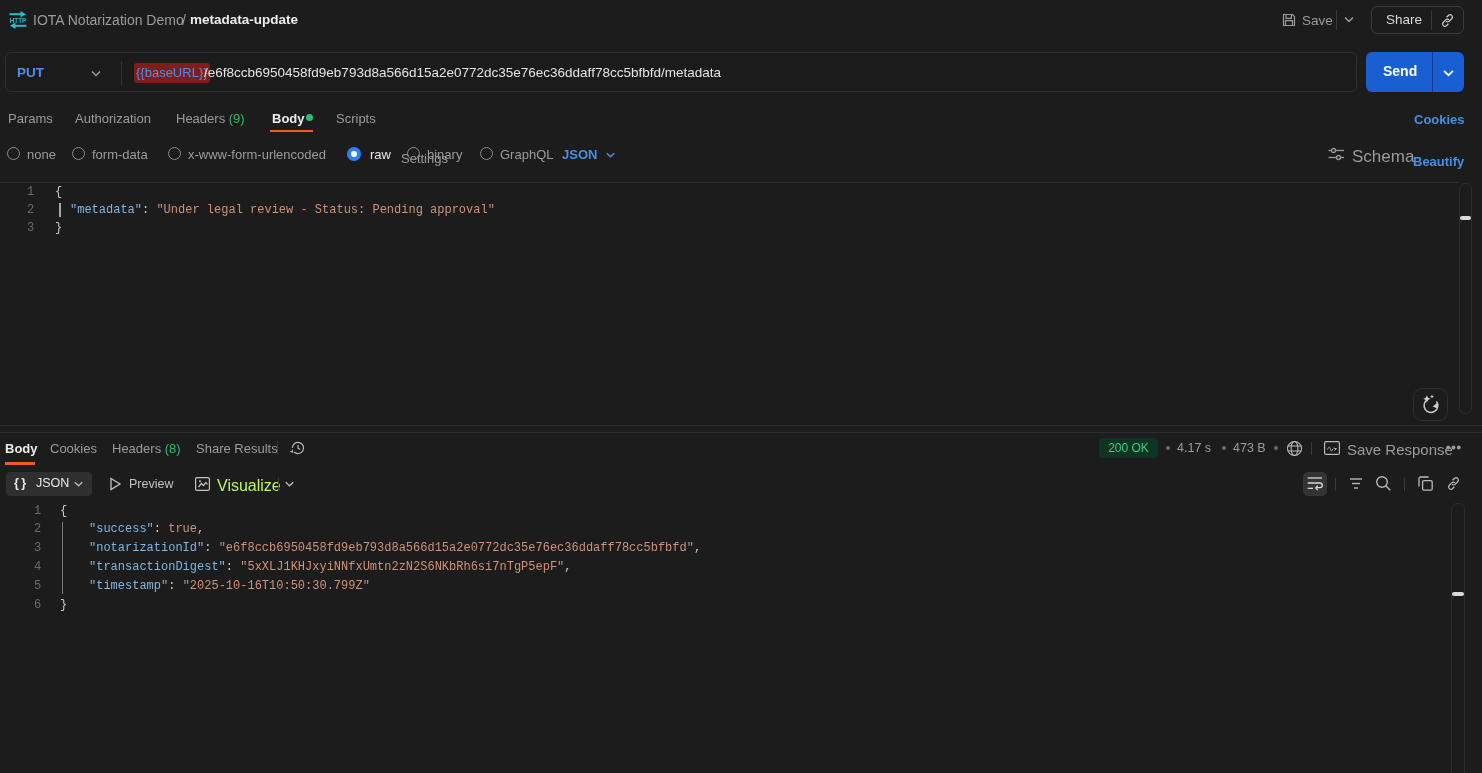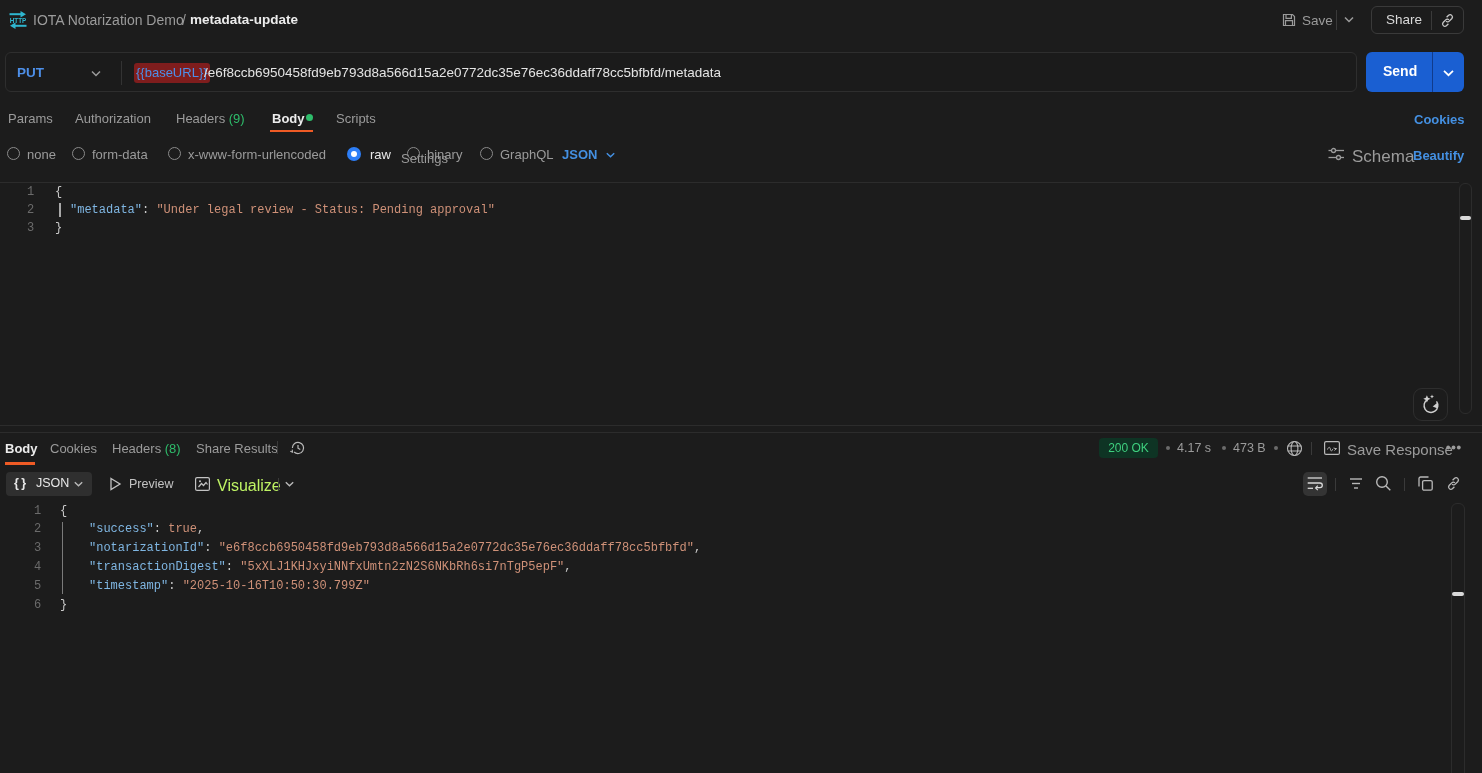--- a/index.html
+++ b/index.html
@@ -109,21 +109,21 @@
 
     <div class="abs" style="left:1328px;top:1px;">
       <svg width="16" height="14" viewBox="0 0 16 14" fill="none" stroke="#9b9b9b" stroke-width="1.3">
         <path d="M0.5 3.5 H16"></path>
           <circle cx="5.5" cy="3.5" r="2" fill="#1c1c1c"></circle>
         <path d="M0.5 10.5 H16"></path>
           <circle cx="10.5" cy="10.5" r="2" fill="#1c1c1c"></circle>
       </svg>
     </div>
     <div class="abs muted" style="left:1352px;top:1px;font-size:17px;">Schema</div>
-    <div class="abs blue" style="left:1413px;top:2px;font-size:13px;font-weight:700;">Beautify</div>
+    <div class="abs blue" style="left:1413px;top:8px;font-size:13px;font-weight:700;">Beautify</div>
   </div>
 
   <div class="abs" style="left:0;top:182px;width:1459px;height:1px;background:#2c2c2c;"></div>
 
   <div class="abs" style="left:1459px;top:183px;width:13px;height:231px;border:1px solid #2c2c2c;border-radius:6px;"></div>
   <div class="abs" style="left:1460px;top:216px;width:11px;height:4px;background:#d9d9d9;border-radius:2px;"></div>
 
   <div class="abs mono" style="left:27px;top:183px;color:#6b6b6b;">1</div>
   <div class="abs mono" style="left:55px;top:183px;color:#cacaca;">{</div>
   <div class="abs mono" style="left:27px;top:201px;color:#6b6b6b;">2</div>

